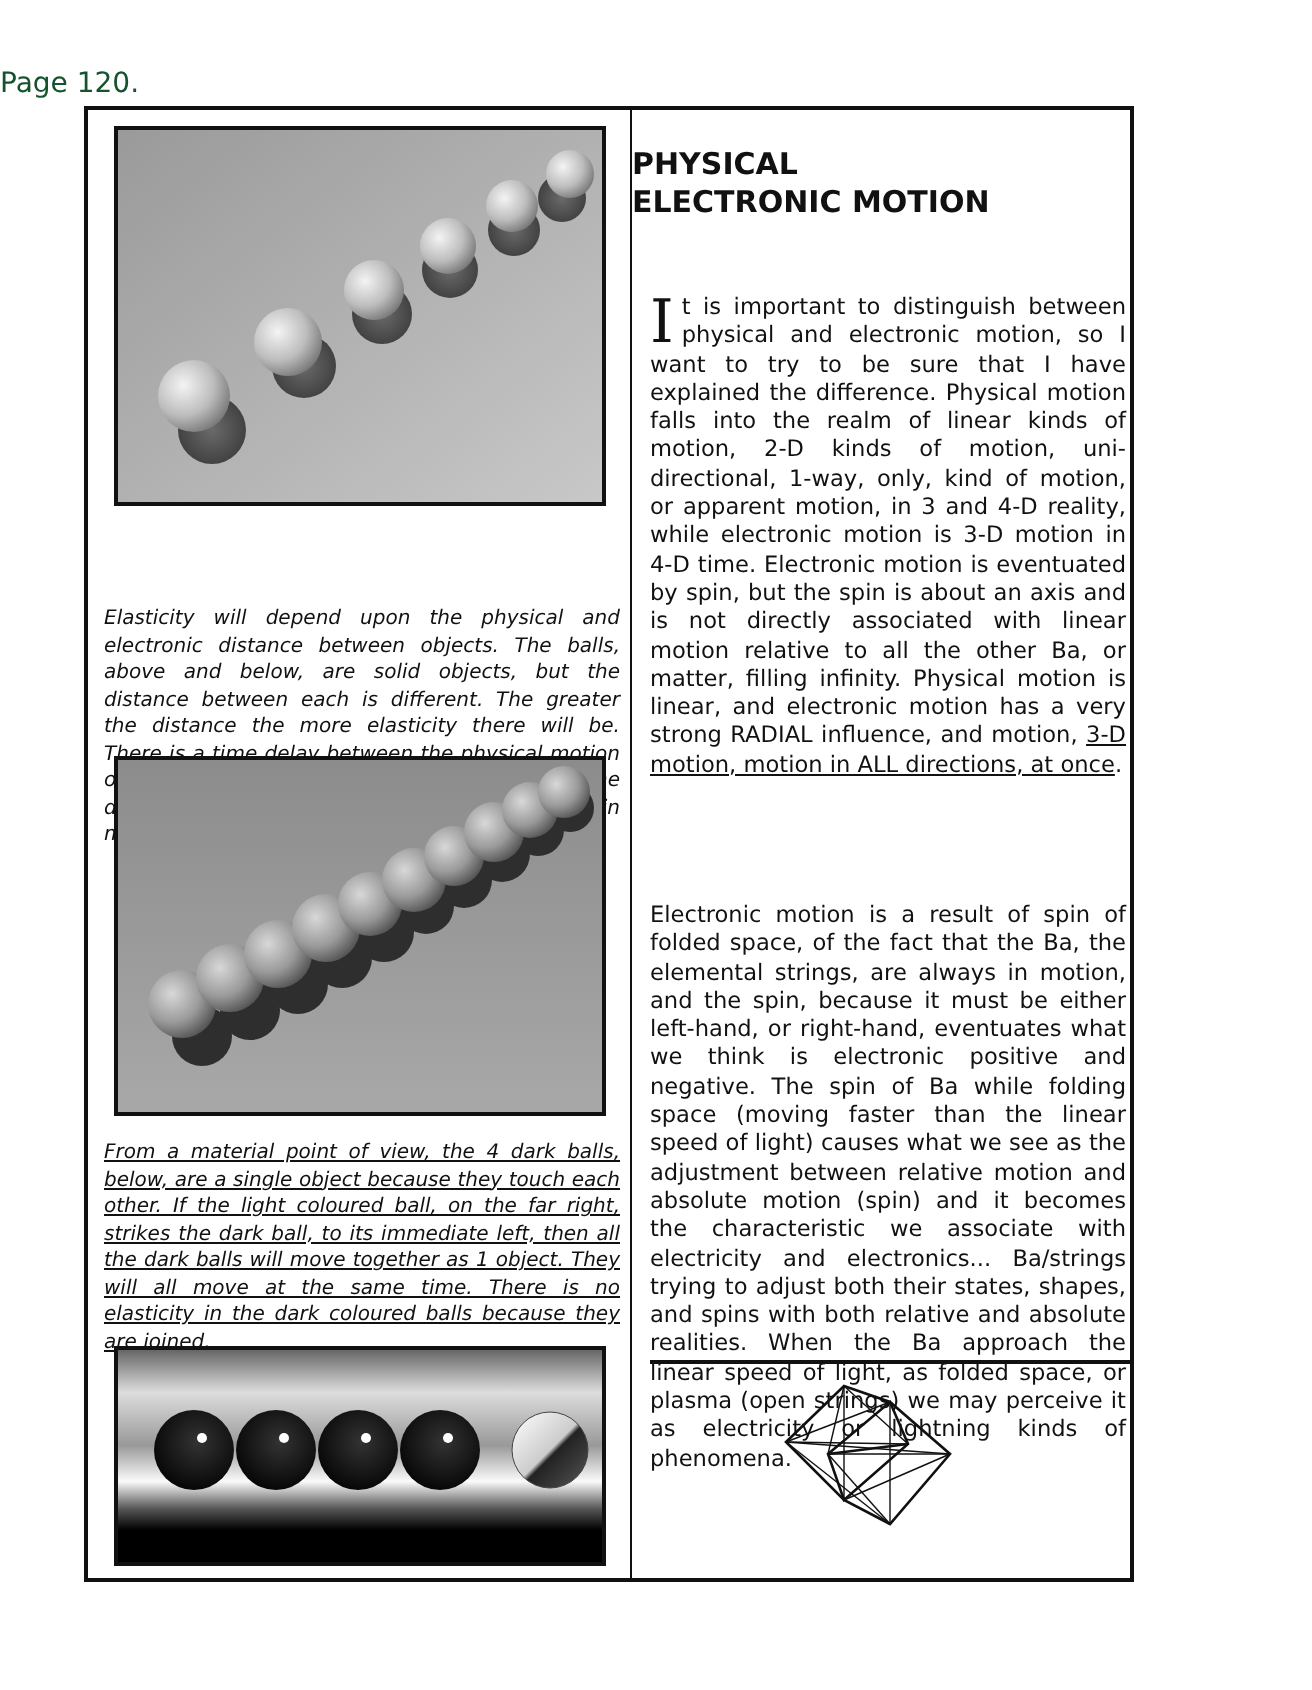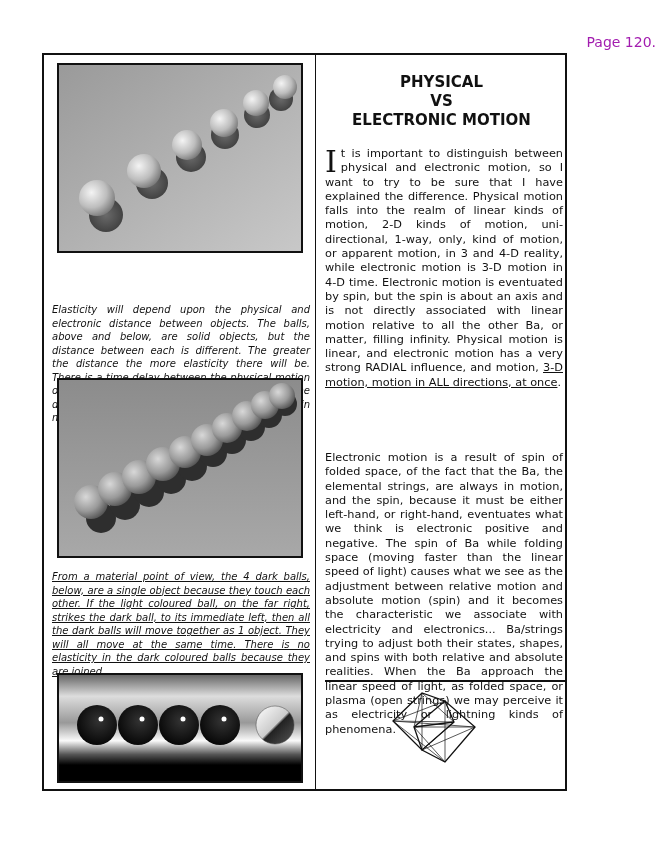--- a/index.html
+++ b/index.html
@@ -1,30 +1,30 @@
 <!DOCTYPE html>
 <html><head>
 <meta charset="utf-8">
 <style>
   html, body { margin: 0; padding: 0; background: #ffffff; }
   body { width: 656px; height: 845px; position: relative; overflow: hidden; font-family: "DejaVu Sans", sans-serif; color: #111; }
-  .page-number { position: absolute; top: 34px; left: 0; width: 656px; text-align: right; font-size: 14px; color: #a21caf; }
+  .page-number { position: absolute; top: 34px; left: 0; width: 656px; text-align: left; font-size: 14px; color: #14532d; }
   .frame { position: absolute; left: 42px; top: 53px; width: 525px; height: 738px; border: 2px solid #111; box-sizing: border-box; }
   .divider { position: absolute; left: 271px; top: 0; width: 1px; height: 100%; background: #111; }
   .left-col { position: absolute; left: 0; top: 0; width: 271px; height: 100%; }
   .right-col { position: absolute; left: 272px; top: 0; width: 251px; height: 100%; }
   .photo { position: absolute; left: 13px; border: 2px solid #111; box-sizing: border-box; overflow: hidden; }
   .photo svg { display: block; }
   .photo-1 { top: 8px; width: 246px; height: 190px; }
   .photo-2 { top: 323px; width: 246px; height: 180px; }
   .photo-3 { top: 618px; width: 246px; height: 110px; }
   .caption { position: absolute; left: 8px; width: 258px; font-style: italic; font-size: 10px; line-height: 13.5px; text-align: justify; color: #111; }
   .caption-1 { top: 200px; margin-top: 48px; }
   .caption-2 { top: 515px; text-decoration: underline; }
-  .title { position: absolute; left: 0; top: 18px; width: 251px; text-align: center; font-weight: bold; font-size: 15px; line-height: 19px; }
+  .title { position: absolute; left: 0; top: 18px; width: 251px; text-align: left; font-weight: bold; font-size: 15px; line-height: 19px; }
   .body-text { position: absolute; left: 9px; width: 238px; font-size: 11.3px; line-height: 14.3px; text-align: justify; color: #111; }
   .para-1 { top: 92px; }
   .para-2 { top: 396px; }
   .dropcap { float: left; font-family: "DejaVu Serif", serif; font-size: 30px; line-height: 26px; margin: 2px 4px 0 0; }
   .underlined { text-decoration: underline; margin-top: 48px; }
   .hr { position: absolute; left: 9px; top: 625px; width: 240px; height: 2px; background: #111; }
   .polyhedron { position: absolute; left: 75px; top: 633px; }
 </style>
 </head>
 <body>
@@ -153,21 +153,20 @@
         <circle cx="216" cy="50" r="19" fill="url(#ballW)" stroke="#444" stroke-width="0.5"></circle>
       </svg>
     </div>
   </div>
 
   <div class="divider"></div>
 
   <div class="right-col">
     <div class="title">
       <div>PHYSICAL</div>
-      <div>VS</div>
       <div>ELECTRONIC MOTION</div>
     </div>
 
     <div class="body-text para-1">
       <span class="dropcap">I</span><span>t is important to distinguish between physical and electronic motion, so I want to try to be sure  that I have explained the difference.  Physical  motion falls  into the  realm of linear  kinds of motion,  2-D kinds of motion, uni-directional, 1-way, only, kind of motion, or apparent motion, in 3 and 4-D reality, while electronic motion is 3-D motion in 4-D time.  Electronic motion is eventuated by spin, but the spin is about an axis and is not directly associated with linear motion relative  to all the other Ba, or matter, filling infinity.  Physical  motion is linear, and electronic motion has a very strong RADIAL influence, and motion, </span><span class="underlined">3-D motion, motion in ALL directions, at once</span><span>.</span>
     </div>
 
     <div class="body-text para-2">Electronic motion is a result of spin of folded space, of the fact that the Ba, the elemental strings, are always in motion, and the spin, because it must be either left-hand, or right-hand, eventuates what we think is electronic positive and negative.  The spin of Ba while folding space (moving faster than the linear speed of light) causes what we see as the adjustment between relative motion and absolute motion (spin) and it becomes the characteristic we associate with electricity and electronics... Ba/strings trying to adjust both their states, shapes, and spins with both relative and absolute realities.  When the Ba approach the linear speed of light, as folded space, or plasma (open strings) we may perceive it as electricity or lightning kinds of phenomena.</div>
 
     <div class="hr"></div>

